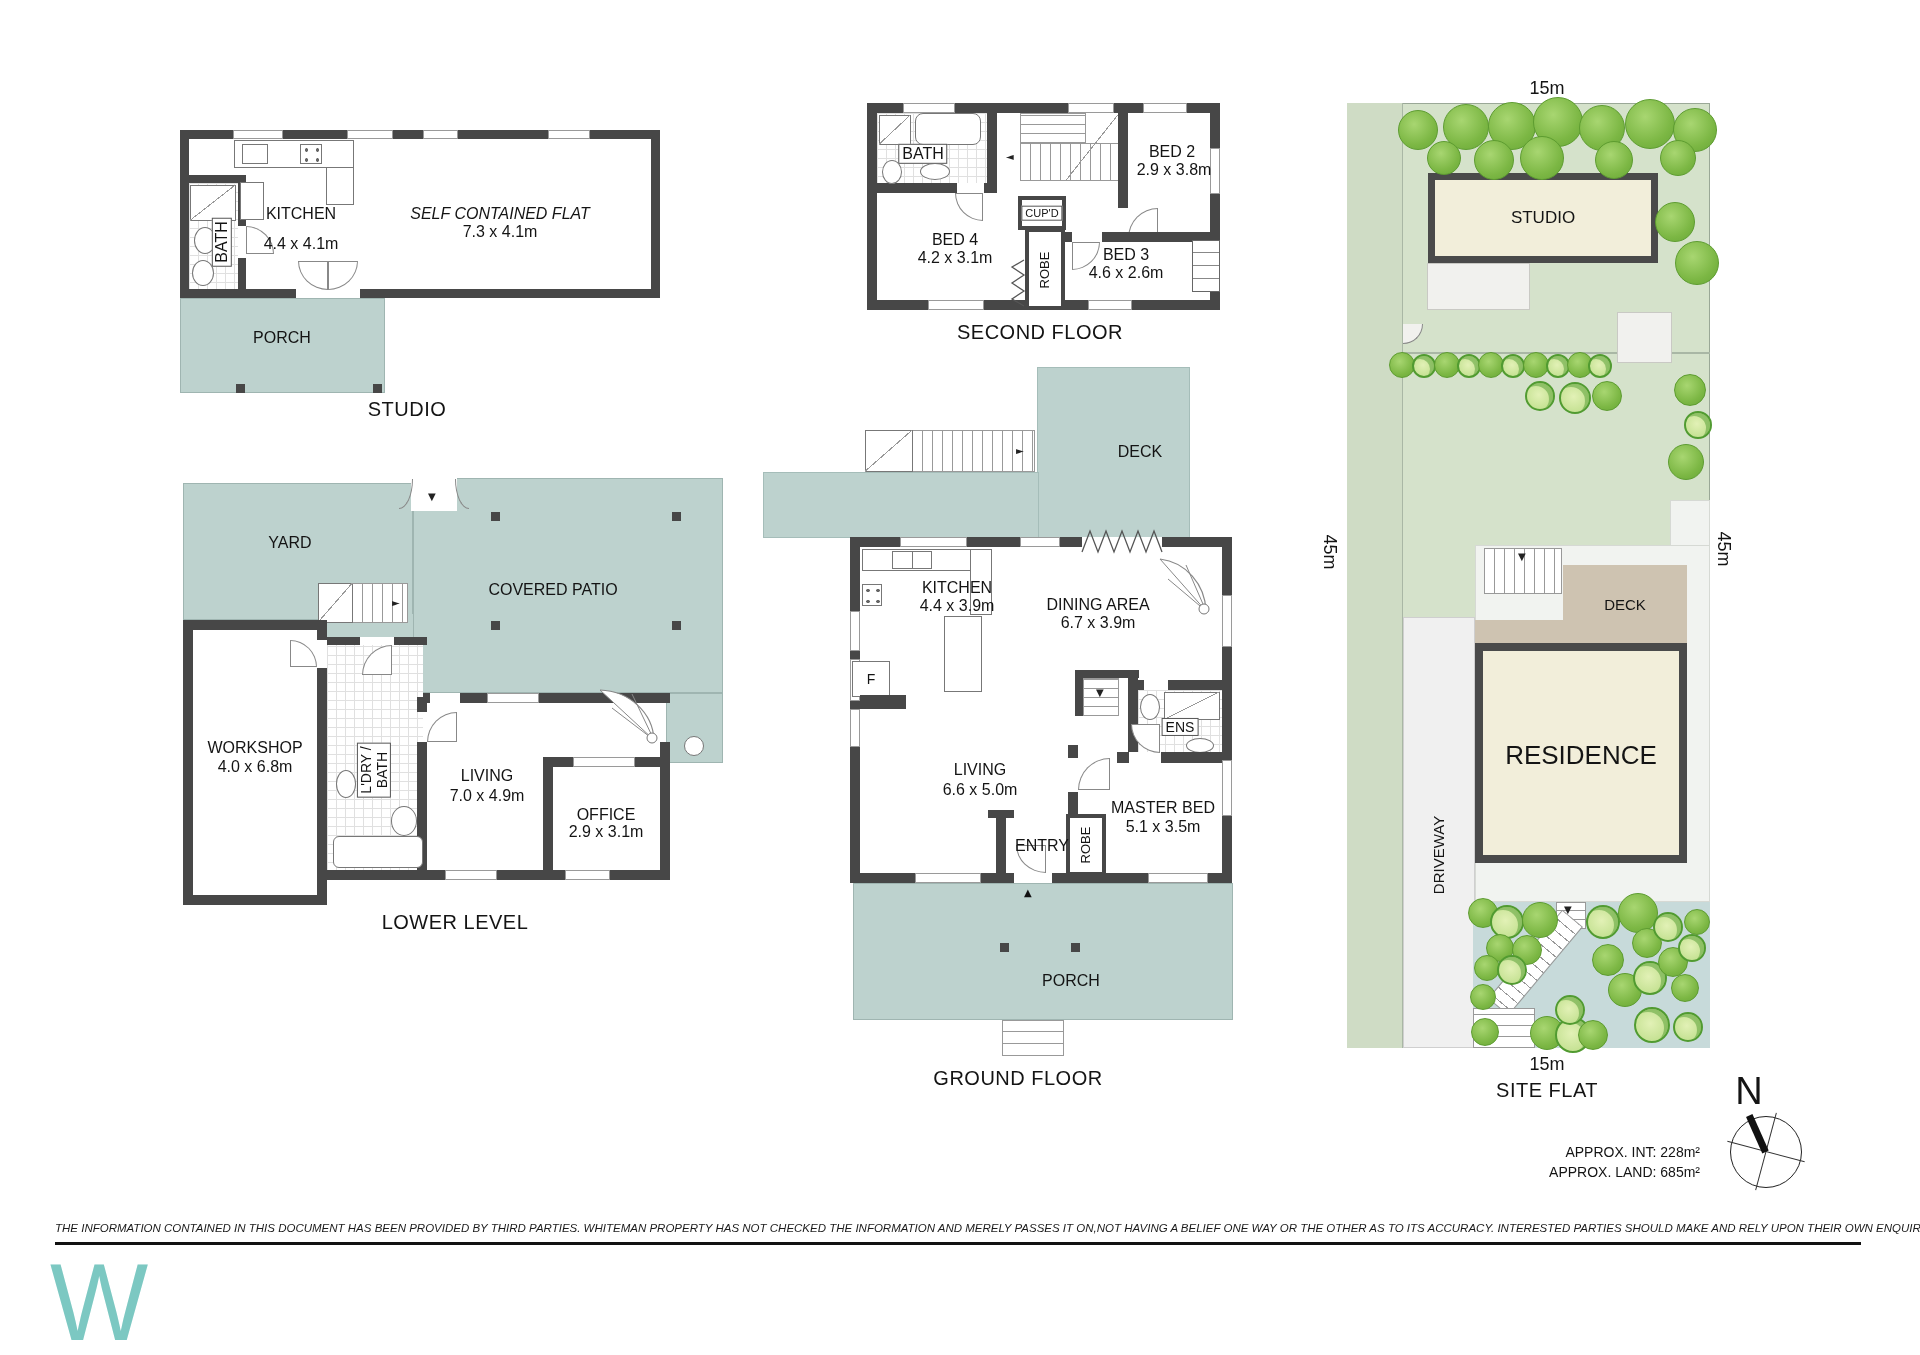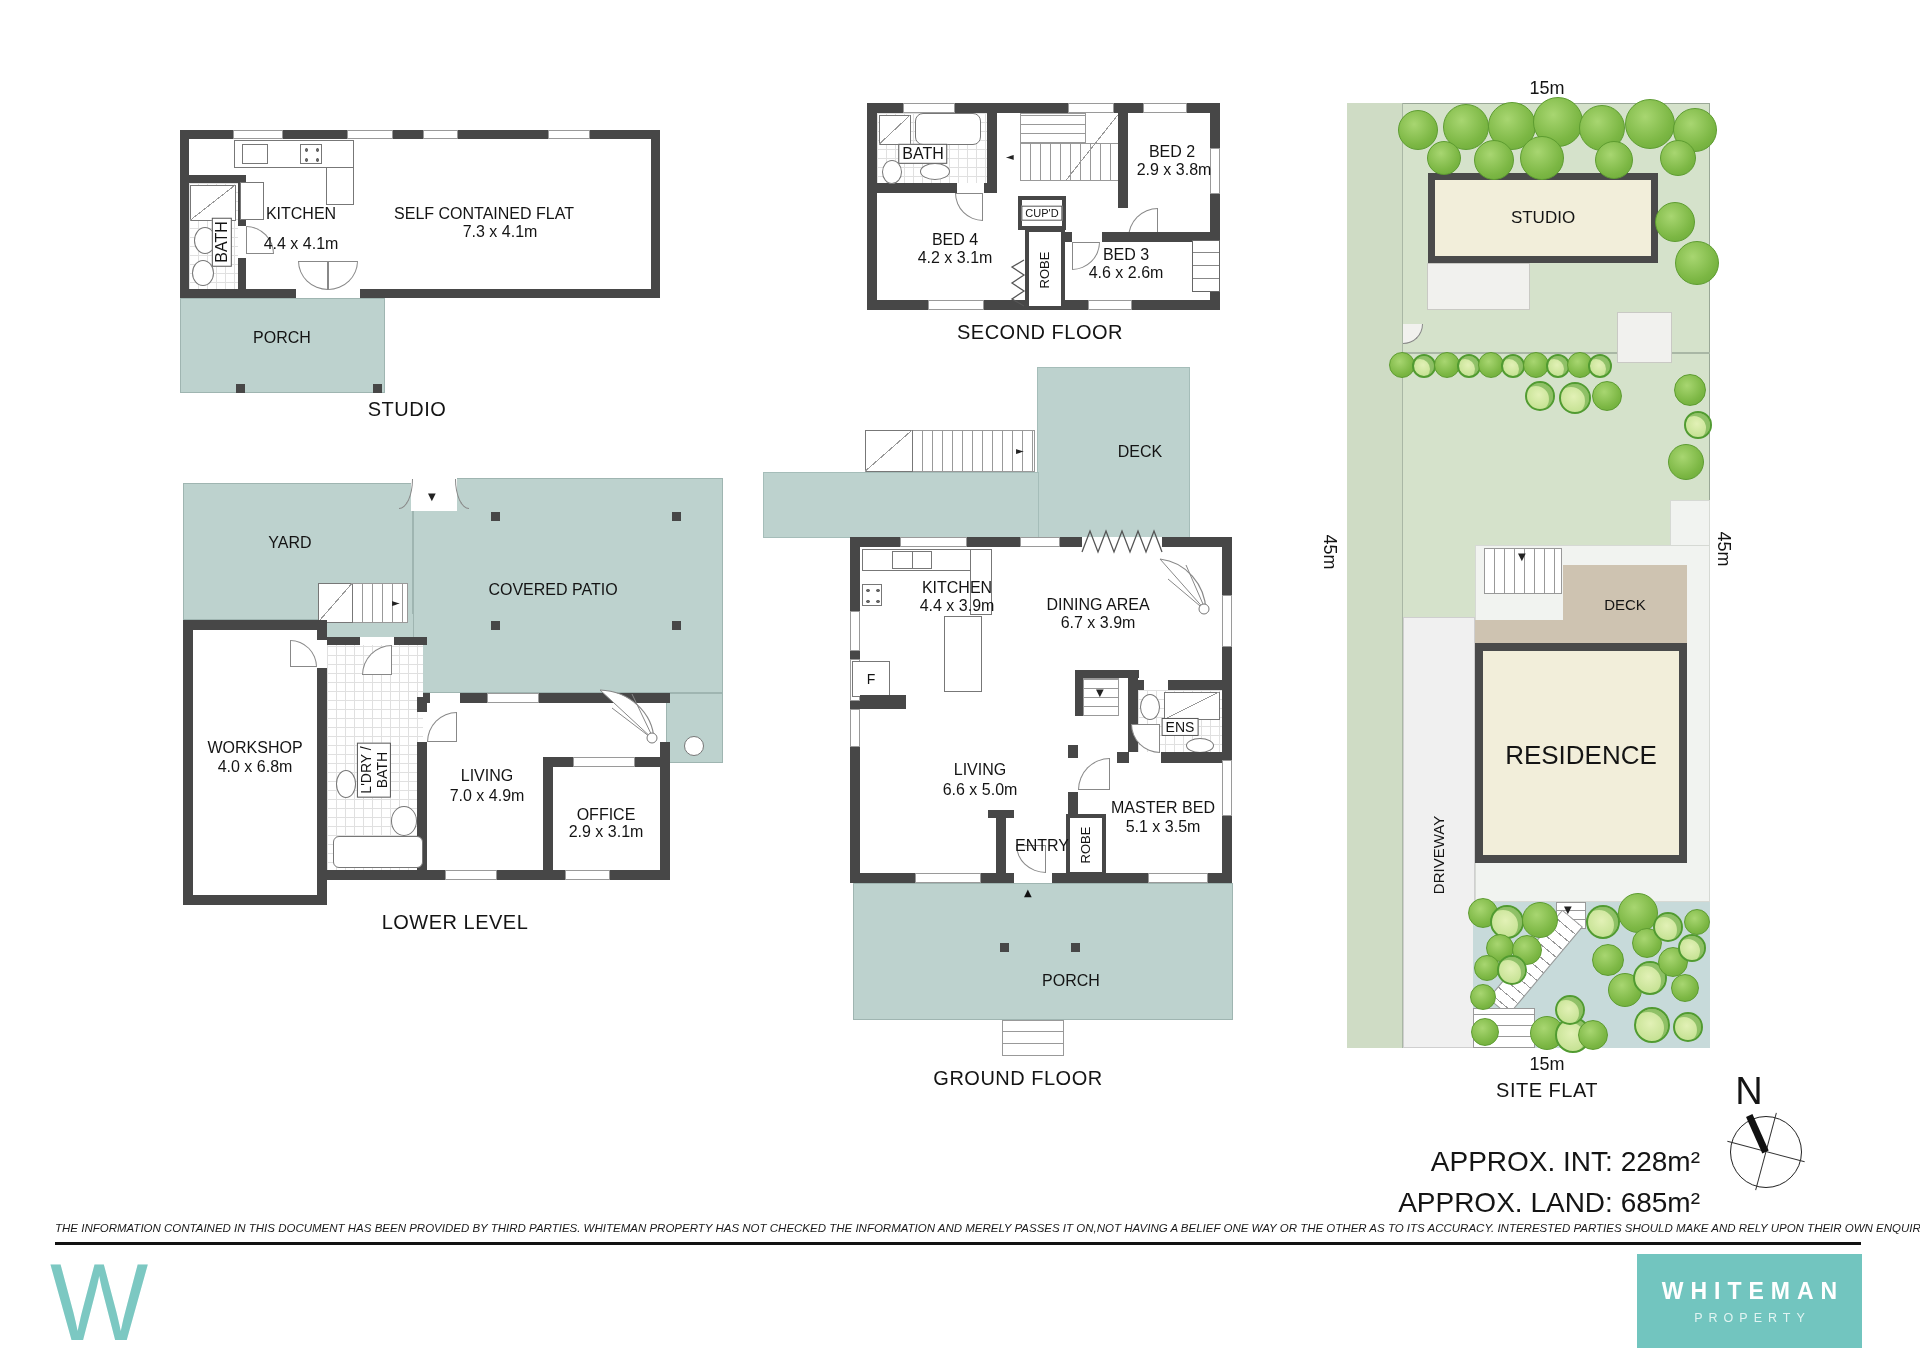--- a/index.html
+++ b/index.html
@@ -64,21 +64,21 @@
     <div class="fix" style="left:300px;top:144px;width:22px;height:20px;background-image:radial-gradient(circle,#666 1.5px,transparent 2px);background-size:11px 10px;"></div>
     <div class="fix" style="left:326px;top:167px;width:28px;height:38px;"></div>
     <div class="fix" style="left:240px;top:182px;width:24px;height:38px;"></div>
     <div class="win" style="left:296px;top:289px;width:64px;height:9px;border:none;"></div>
     <div class="door d-bl" style="left:298px;top:261px;width:30px;height:29px;"></div>
     <div class="door d-br" style="left:328px;top:261px;width:30px;height:29px;"></div>
     <div class="door d-tr" style="left:246px;top:226px;width:28px;height:28px;"></div>
     <div class="lbl rot box" style="left:222px;top:242px;">BATH</div>
     <div class="lbl" style="left:301px;top:214px;">KITCHEN</div>
     <div class="lbl" style="left:301px;top:244px;">4.4 x 4.1m</div>
-    <div class="lbl" style="left:484px;top:214px;">SELF CONTAINED FLAT</div>
+    <div class="lbl" style="left:500px;top:214px;font-style:italic;">SELF CONTAINED FLAT</div>
     <div class="lbl" style="left:500px;top:232px;">7.3 x 4.1m</div>
     <div class="lbl" style="left:282px;top:338px;">PORCH</div>
     <div class="lbl cap" style="left:407px;top:409px;">STUDIO</div>
   </div>
 
   <div>
     <div class="w" style="left:867px;top:103px;width:353px;height:10px;"></div>
     <div class="w" style="left:867px;top:300px;width:353px;height:10px;"></div>
     <div class="w" style="left:867px;top:103px;width:10px;height:207px;"></div>
     <div class="w" style="left:1210px;top:103px;width:10px;height:207px;"></div>
@@ -299,39 +299,35 @@
     <div class="ar" style="left:1564px;top:905px;">▼</div>
     <div class="st-v" style="left:1583px;top:927px;width:116px;height:27px;transform-origin:0 0;transform:rotate(130deg);"></div>
     <div class="st-h" style="left:1473px;top:1008px;width:62px;height:40px;background:repeating-linear-gradient(0deg,#fff 0 10px,#999 10px 11px);"></div>
     <div class="lbl" style="left:1547px;top:88px;font-size:18px;">15m</div>
     <div class="lbl" style="left:1547px;top:1064px;font-size:18px;">15m</div>
     <div class="lbl rot90" style="left:1330px;top:552px;font-size:18px;">45m</div>
     <div class="lbl rot90" style="left:1724px;top:549px;font-size:18px;">45m</div>
     <div class="lbl cap" style="left:1547px;top:1090px;">SITE FLAT</div>
   </div>
 
-  <div class="abs" style="left:1380px;top:1142px;width:320px;text-align:right;font-size:28px;line-height:1.45;color:#141414;">
+  <div class="abs" style="left:1380px;top:1142px;width:320px;text-align:right;font-size:14px;line-height:1.45;color:#141414;">
     <div>APPROX. INT: 228m²</div>
     <div>APPROX. LAND: 685m²</div>
   </div>
   <div>
     <div class="lbl" style="left:1749px;top:1092px;font-size:38px;">N</div>
     <div class="abs" style="left:1730px;top:1116px;width:72px;height:72px;border:1.5px solid #222;border-radius:50%;"></div>
     <div class="abs" style="left:1726px;top:1151px;width:80px;height:1px;background:#333;transform:rotate(15deg);"></div>
     <div class="abs" style="left:1726px;top:1151px;width:80px;height:1px;background:#333;transform:rotate(105deg);"></div>
     <div class="abs" style="left:1762px;top:1112px;width:7px;height:40px;background:#111;transform-origin:50% 100%;transform:rotate(-24deg);"></div>
   </div>
 
   <div class="abs" style="left:55px;top:1222px;width:1810px;font-size:11.5px;font-style:italic;white-space:nowrap;color:#1a1a1a;">THE INFORMATION CONTAINED IN THIS DOCUMENT HAS BEEN PROVIDED BY THIRD PARTIES. WHITEMAN PROPERTY HAS NOT CHECKED THE INFORMATION AND MERELY PASSES IT ON,NOT HAVING A BELIEF ONE WAY OR THE OTHER AS TO ITS ACCURACY. INTERESTED PARTIES SHOULD MAKE AND RELY UPON THEIR OWN ENQUIRIES.</div>
   <div class="abs" style="left:55px;top:1242px;width:1806px;height:3px;background:#111;"></div>
   <div class="abs" style="left:50px;top:1248px;font-size:104px;line-height:1;color:#7cc8c2;transform:scaleY(1.05);transform-origin:top left;">W</div>
-  <div class="abs" style="left:1637px;top:1254px;width:225px;height:94px;background:#72c5bf;display:flex;flex-direction:column;align-items:center;justify-content:center;">
-    <div style="color:#fff;font-size:23px;font-weight:bold;letter-spacing:7px;text-indent:7px;">WHITEMAN</div>
-    <div style="color:#e1f4f2;font-size:12.5px;letter-spacing:6px;text-indent:6px;margin-top:6px;">PROPERTY</div>
-  </div>
 
 <div class="tree s1" style="left: 1398px; top: 110px; width: 40px; height: 40px;"></div>
     <div class="tree s1" style="left: 1443px; top: 104px; width: 46px; height: 46px;"></div>
     <div class="tree s1" style="left: 1488px; top: 102px; width: 48px; height: 48px;"></div>
     <div class="tree s1" style="left: 1533px; top: 97px; width: 50px; height: 50px;"></div>
     <div class="tree s1" style="left: 1579px; top: 105px; width: 46px; height: 46px;"></div>
     <div class="tree s1" style="left: 1625px; top: 99px; width: 50px; height: 50px;"></div>
     <div class="tree s1" style="left: 1673px; top: 108px; width: 44px; height: 44px;"></div>
     <div class="tree s1" style="left: 1427px; top: 141px; width: 34px; height: 34px;"></div>
     <div class="tree s1" style="left: 1474px; top: 140px; width: 40px; height: 40px;"></div>

